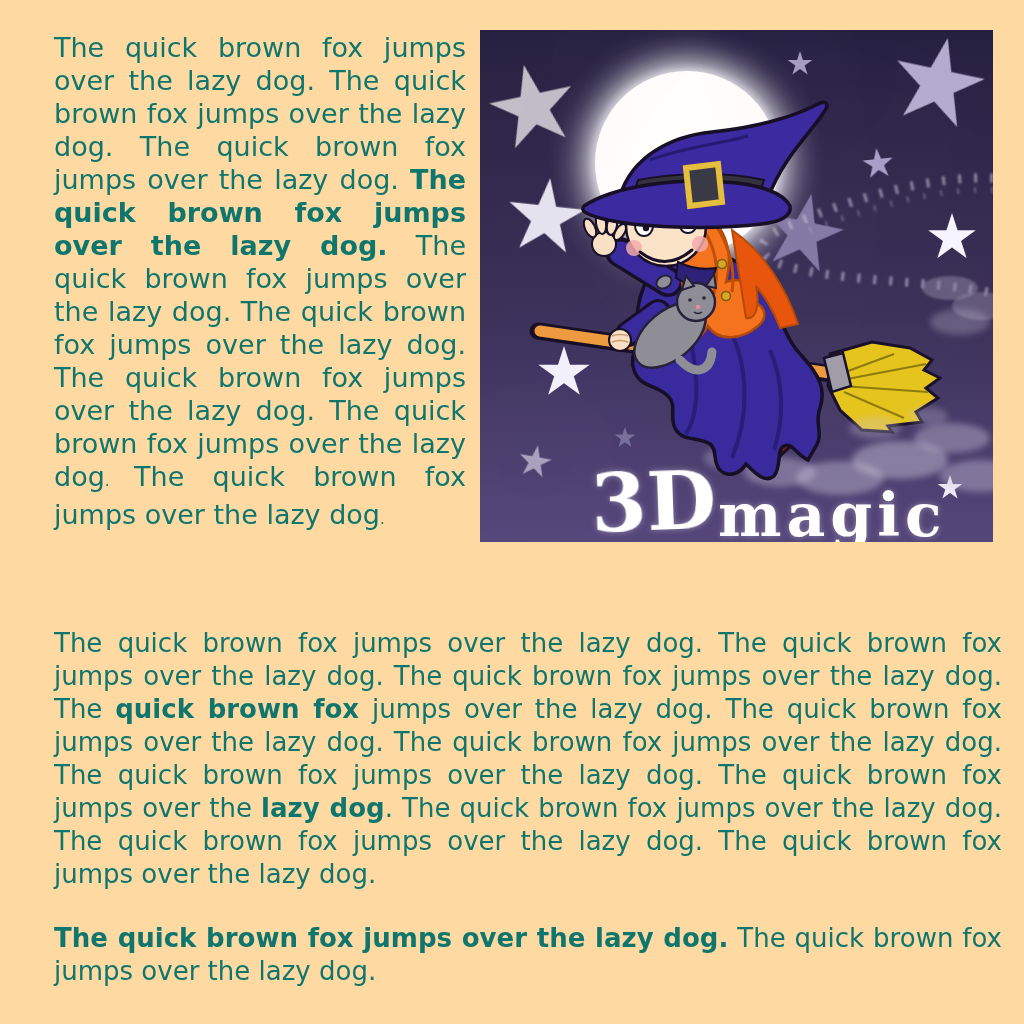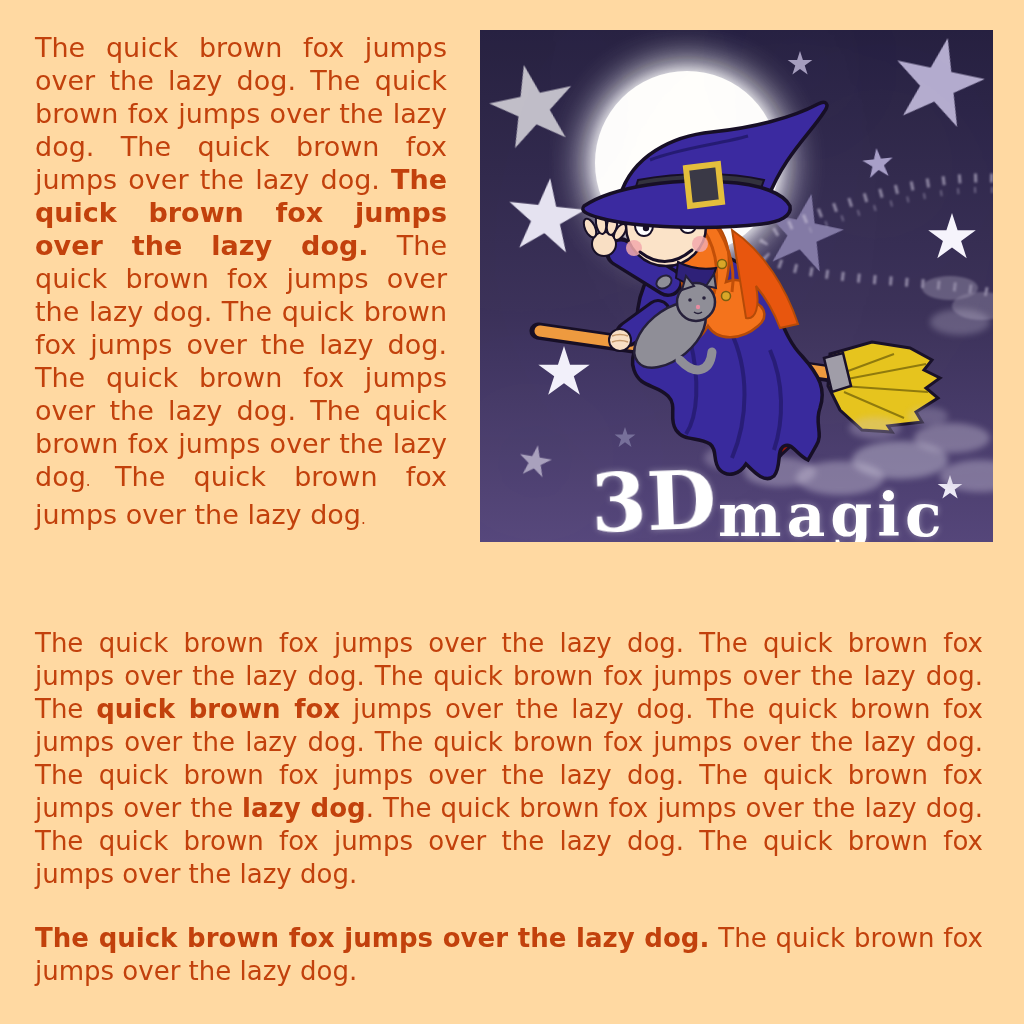--- a/index.html
+++ b/index.html
@@ -3,23 +3,24 @@
 <meta charset="utf-8">
 <style>
   html,body{margin:0;padding:0;}
   body{
     width:1024px;height:1024px;position:relative;overflow:hidden;
     font-family:"DejaVu Sans",sans-serif;
     background:#FFD9A2;
   }
   .textblock{
     position:absolute;
-    color:#c2410c;
+    color:#0f766e;
     text-align:justify;
     white-space:normal;
+    margin-left:19px;
   }
   #left-col{
     left:35px;top:31px;width:412px;
     font-size:27px;line-height:33px;
   }
   #bottom-p1{
     left:35px;top:627px;width:948px;
     font-size:26px;line-height:33px;
   }
   #bottom-p2{

